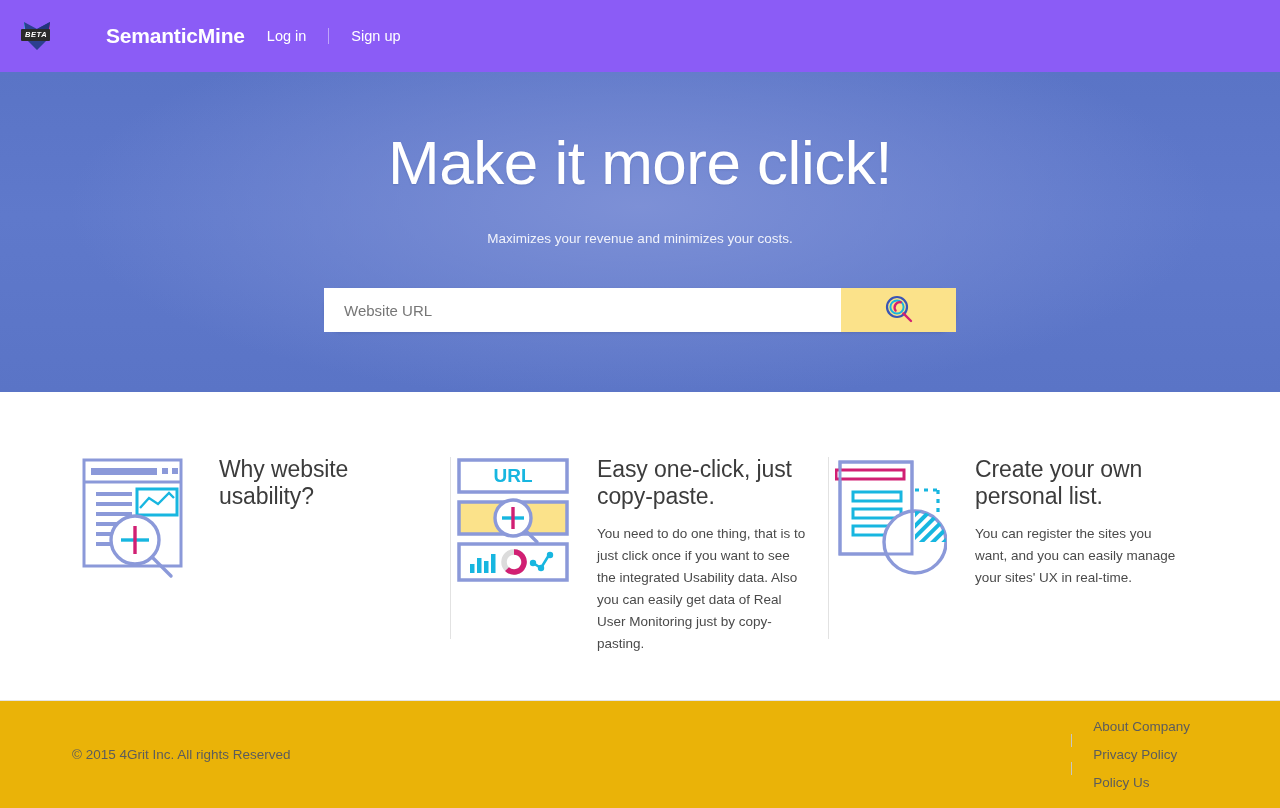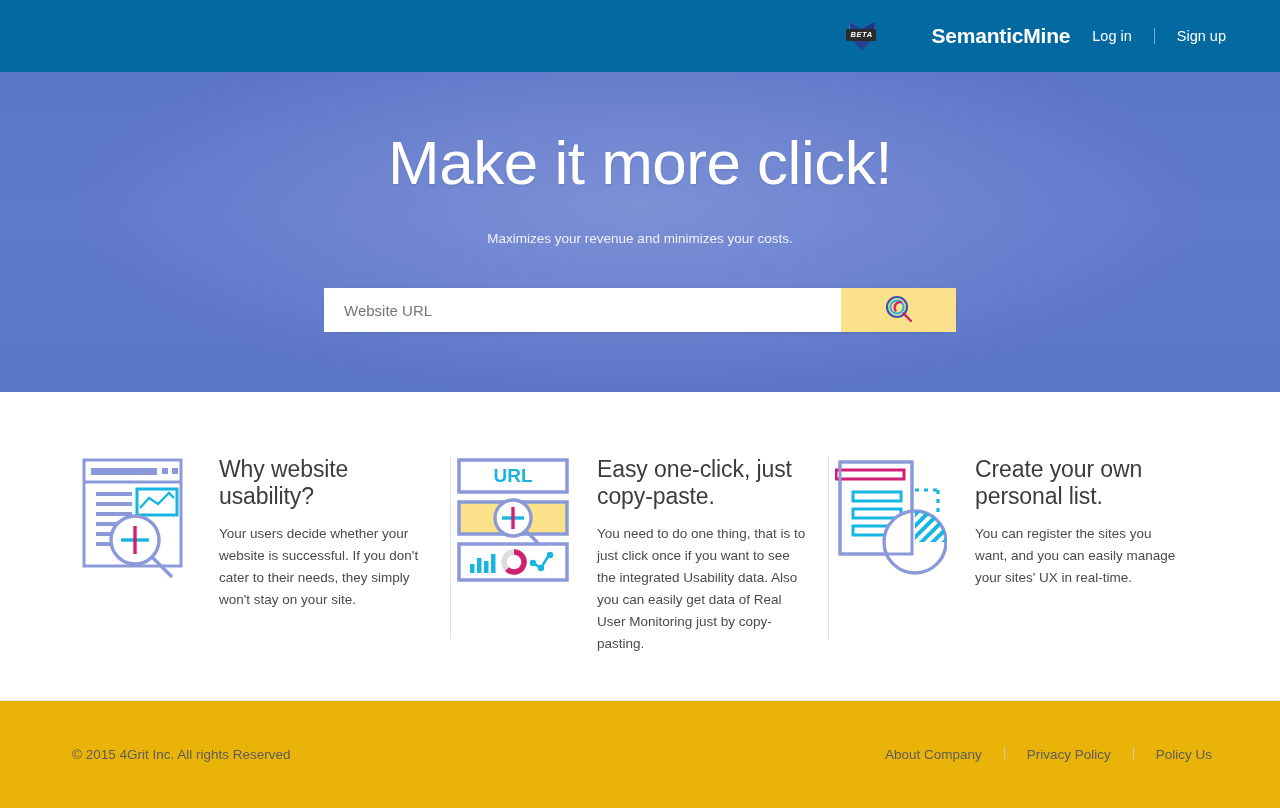--- a/index.html
+++ b/index.html
@@ -8,24 +8,24 @@
     width: 1280px;
     height: 808px;
     overflow: hidden;
     font-family: "Liberation Sans", sans-serif;
     background: #ffffff;
   }
 
   
   .header {
     height: 72px;
-    background: #0369a1;
-    display: flex;
-    align-items: center;
-    justify-content: flex-end;
+    background: #8b5cf6;
+    display: flex;
+    align-items: center;
+    justify-content: flex-start;
     padding: 0 32px 0 20px;
     position: relative;
     z-index: 5;
   }
   .brand {
     display: flex;
     align-items: center;
     gap: 10px;
     cursor: pointer;
   }
@@ -167,21 +167,21 @@
   .footer {
     height: 108px;
     background: #eab308;
     border-top: 1px solid #e4e4e4;
     display: flex;
     align-items: center;
     justify-content: space-between;
     padding: 0 68px 0 72px;
   }
   .copyright { font-size: 13.5px; color: #5c5c5c; }
-  .footer-links { display: flex; align-items: flex-start; gap: 0; }
+  .footer-links { display: flex; align-items: flex-start; gap: 0; flex-direction: column; }
   .footer-link {
     font-size: 13.5px;
     color: #5c5c5c;
     text-decoration: none;
     padding: 0 22px;
     cursor: pointer;
     white-space: nowrap;
   }
   .footer-link:last-child { padding-right: 0; }
   .footer-sep { width: 1px; height: 13px; background: #c6c6c6; }
@@ -263,21 +263,20 @@
         <rect x="58" y="33" width="40" height="26" fill="none" stroke="#17b6e0" stroke-width="3"></rect>
         <polyline points="61,52 70,42 79,48 90,37 95,42" fill="none" stroke="#17b6e0" stroke-width="2.4"></polyline>
         <circle cx="56" cy="84" r="24" fill="#ffffff" stroke="#8b99d9" stroke-width="3.4"></circle>
         <line x1="42" y1="84" x2="70" y2="84" stroke="#17b6e0" stroke-width="3.4"></line>
         <line x1="56" y1="70" x2="56" y2="98" stroke="#d11f73" stroke-width="3.4"></line>
         <line x1="73" y1="101" x2="92" y2="120" stroke="#8b99d9" stroke-width="3.4" stroke-linecap="round"></line>
       </svg>
     </div>
     <div class="feature-body">
       <h2 class="feature-title">Why website usability?</h2>
-      <p class="feature-text">Your users decide whether your website is successful. If you don't cater to their needs, they simply won't stay on your site.</p>
     </div>
   </div>
 
   <div class="feature">
     <div class="feature-icon">
       <svg width="112" height="128" viewBox="0 0 112 128" aria-hidden="true">
         <rect x="2" y="4" width="108" height="32" fill="#ffffff" stroke="#8b99d9" stroke-width="3.5"></rect>
         <text x="56" y="26" font-family="Liberation Sans, sans-serif" font-size="19" font-weight="bold" fill="#17b6e0" text-anchor="middle">URL</text>
         <rect x="2" y="46" width="108" height="32" fill="#fbe28a" stroke="#8b99d9" stroke-width="3.5"></rect>
         <circle cx="56" cy="62" r="18" fill="#ffffff" stroke="#8b99d9" stroke-width="3.4"></circle>

